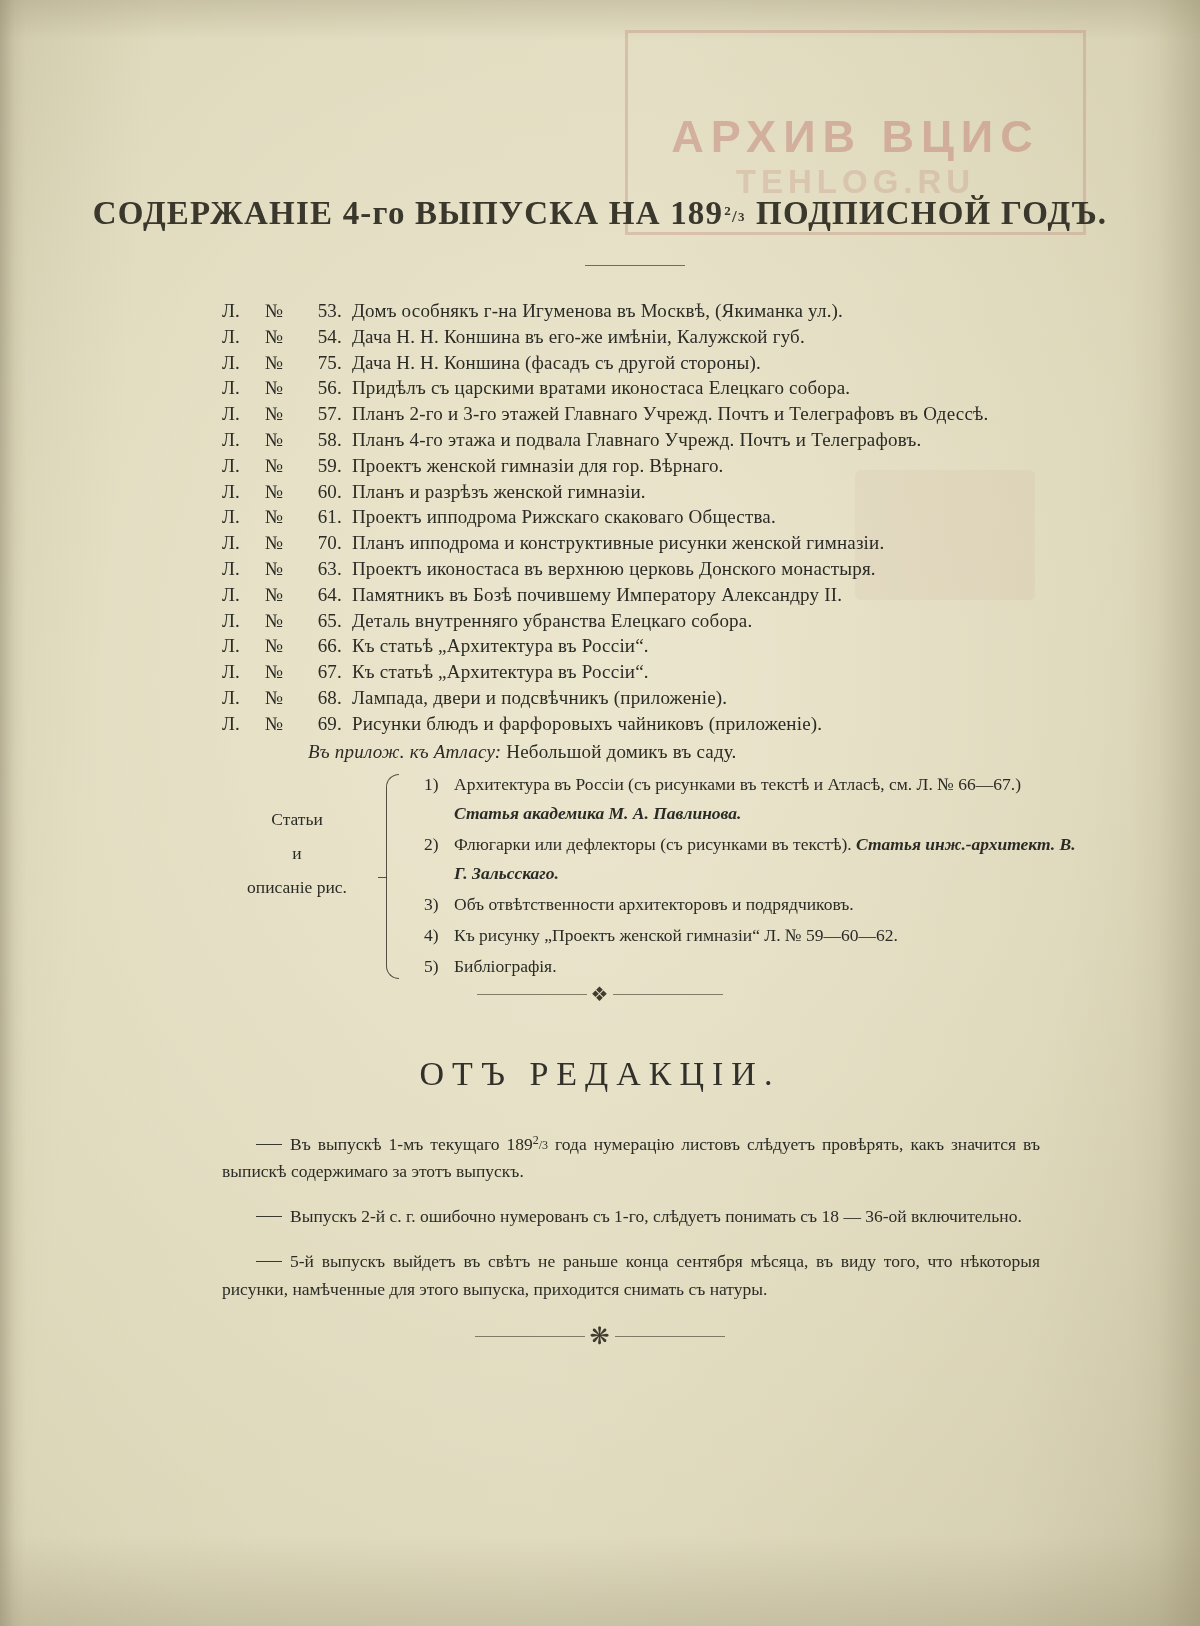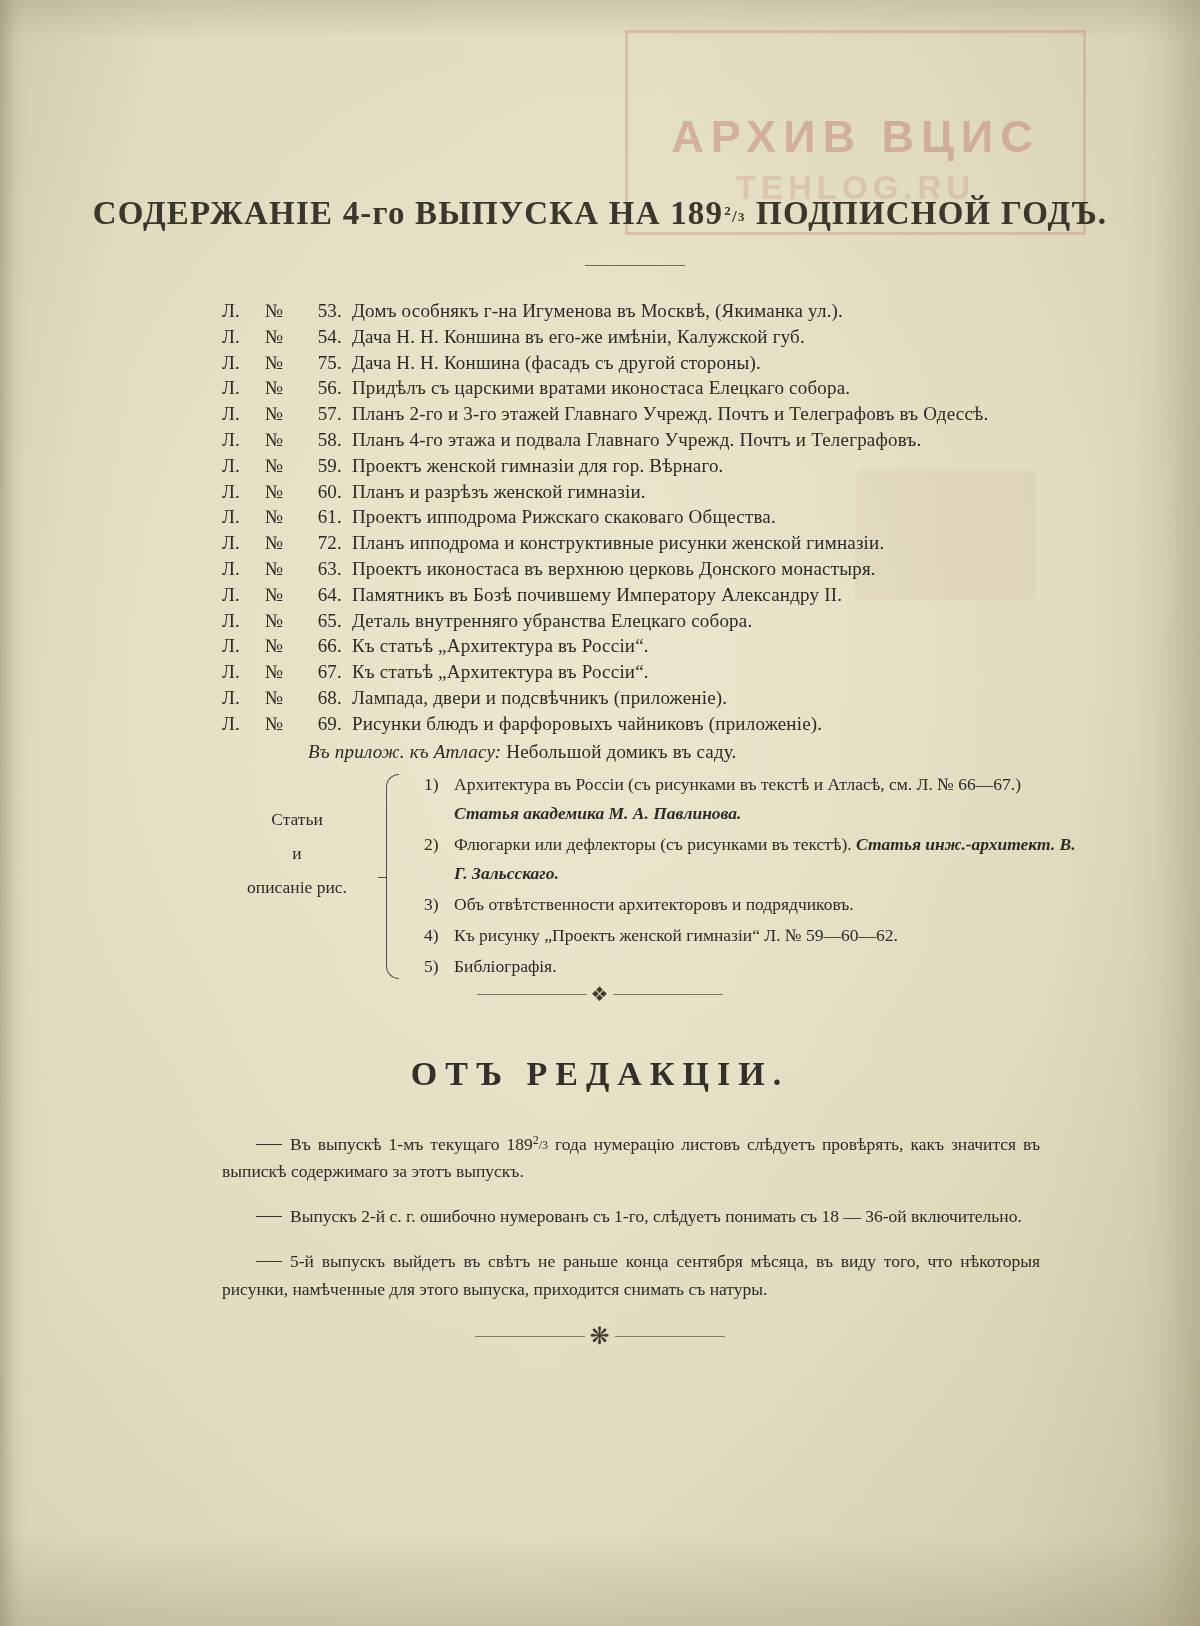--- a/index.html
+++ b/index.html
@@ -60,21 +60,20 @@
     text-align: center;
     padding-top: 78px;
     box-sizing: border-box;
     pointer-events: none;
   }
   .watermark .sub {
     display: block;
     font-size: 33px;
     letter-spacing: 5px;
     color: rgba(188,112,104,0.22);
-    margin-top: 6px;
   }
   .watermark2 {
     position: absolute;
     left: 855px;
     top: 470px;
     width: 180px;
     height: 130px;
     background: rgba(190,130,120,0.07);
     border-radius: 6px;
     pointer-events: none;
@@ -215,21 +214,21 @@
     font-size: 20px;
     color: #3f3b2e;
   }
 
   h2.section {
     position: absolute;
     top: 1055px;
     left: 0; width: 1200px;
     text-align: center;
     font-size: 34px;
-    font-weight: bold;
+    font-weight: normal;
     letter-spacing: 8px;
     margin: 0;
     color: #32302a;
   }
 
   .notes {
     position: absolute;
     top: 1113px;
     left: 222px;
     width: 818px;
@@ -282,21 +281,21 @@
   <div class="list">
     <div class="row"><span class="lbl"><span class="dot">Л.</span><span class="num">№</span></span><span class="num">53.</span>&nbsp;&nbsp;<span>Домъ особнякъ г-на Игуменова въ Москвѣ, (Якиманка ул.).</span></div>
     <div class="row"><span class="lbl"><span class="dot">Л.</span><span class="num">№</span></span><span class="num">54.</span>&nbsp;&nbsp;<span>Дача Н. Н. Коншина въ его-же имѣніи, Калужской губ.</span></div>
     <div class="row"><span class="lbl"><span class="dot">Л.</span><span class="num">№</span></span><span class="num">75.</span>&nbsp;&nbsp;<span>Дача Н. Н. Коншина (фасадъ съ другой стороны).</span></div>
     <div class="row"><span class="lbl"><span class="dot">Л.</span><span class="num">№</span></span><span class="num">56.</span>&nbsp;&nbsp;<span>Придѣлъ съ царскими вратами иконостаса Елецкаго собора.</span></div>
     <div class="row"><span class="lbl"><span class="dot">Л.</span><span class="num">№</span></span><span class="num">57.</span>&nbsp;&nbsp;<span>Планъ 2-го и 3-го этажей Главнаго Учрежд. Почтъ и Телеграфовъ въ Одессѣ.</span></div>
     <div class="row"><span class="lbl"><span class="dot">Л.</span><span class="num">№</span></span><span class="num">58.</span>&nbsp;&nbsp;<span>Планъ 4-го этажа и подвала Главнаго Учрежд. Почтъ и Телеграфовъ.</span></div>
     <div class="row"><span class="lbl"><span class="dot">Л.</span><span class="num">№</span></span><span class="num">59.</span>&nbsp;&nbsp;<span>Проектъ женской гимназіи для гор. Вѣрнаго.</span></div>
     <div class="row"><span class="lbl"><span class="dot">Л.</span><span class="num">№</span></span><span class="num">60.</span>&nbsp;&nbsp;<span>Планъ и разрѣзъ женской гимназіи.</span></div>
     <div class="row"><span class="lbl"><span class="dot">Л.</span><span class="num">№</span></span><span class="num">61.</span>&nbsp;&nbsp;<span>Проектъ ипподрома Рижскаго скаковаго Общества.</span></div>
-    <div class="row"><span class="lbl"><span class="dot">Л.</span><span class="num">№</span></span><span class="num">72.</span>&nbsp;&nbsp;<span>Планъ ипподрома и конструктивные рисунки женской гимназіи.</span></div>
+    <div class="row"><span class="lbl"><span class="dot">Л.</span><span class="num">№</span></span><span class="num">70.</span>&nbsp;&nbsp;<span>Планъ ипподрома и конструктивные рисунки женской гимназіи.</span></div>
     <div class="row"><span class="lbl"><span class="dot">Л.</span><span class="num">№</span></span><span class="num">63.</span>&nbsp;&nbsp;<span>Проектъ иконостаса въ верхнюю церковь Донского монастыря.</span></div>
     <div class="row"><span class="lbl"><span class="dot">Л.</span><span class="num">№</span></span><span class="num">64.</span>&nbsp;&nbsp;<span>Памятникъ въ Бозѣ почившему Императору Александру II.</span></div>
     <div class="row"><span class="lbl"><span class="dot">Л.</span><span class="num">№</span></span><span class="num">65.</span>&nbsp;&nbsp;<span>Деталь внутренняго убранства Елецкаго собора.</span></div>
     <div class="row"><span class="lbl"><span class="dot">Л.</span><span class="num">№</span></span><span class="num">66.</span>&nbsp;&nbsp;<span>Къ статьѣ „Архитектура въ Россіи“.</span></div>
     <div class="row"><span class="lbl"><span class="dot">Л.</span><span class="num">№</span></span><span class="num">67.</span>&nbsp;&nbsp;<span>Къ статьѣ „Архитектура въ Россіи“.</span></div>
     <div class="row"><span class="lbl"><span class="dot">Л.</span><span class="num">№</span></span><span class="num">68.</span>&nbsp;&nbsp;<span>Лампада, двери и подсвѣчникъ (приложеніе).</span></div>
     <div class="row"><span class="lbl"><span class="dot">Л.</span><span class="num">№</span></span><span class="num">69.</span>&nbsp;&nbsp;<span>Рисунки блюдъ и фарфоровыхъ чайниковъ (приложеніе).</span></div>
     <div class="appendix"><i>Въ прилож. къ Атласу:</i><span> Небольшой домикъ въ саду.</span></div>
   </div>
 

